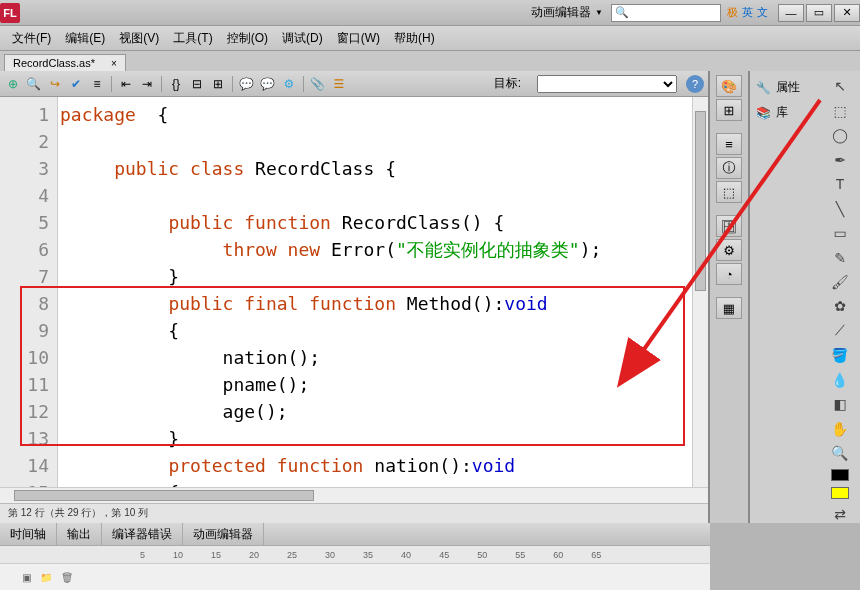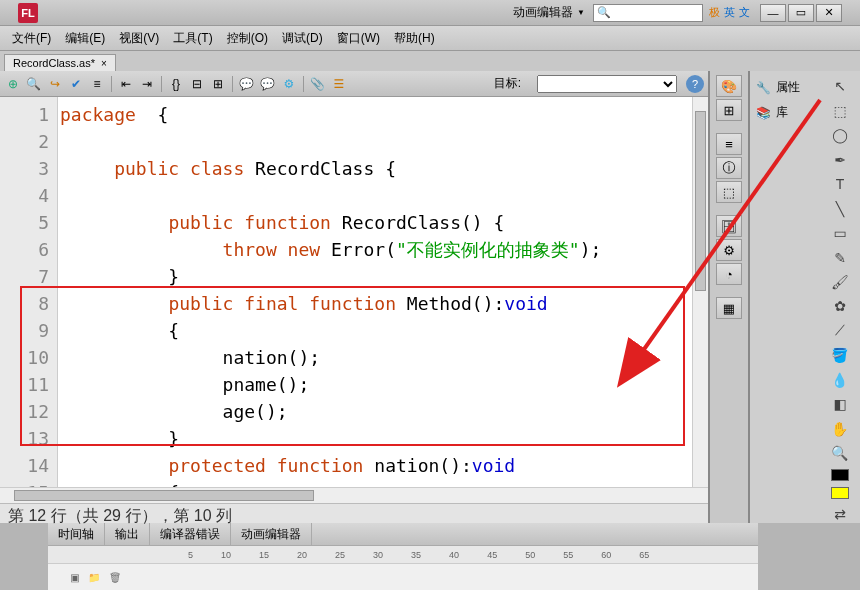--- a/index.html
+++ b/index.html
@@ -1,32 +1,32 @@
 <!DOCTYPE html>
 <html><head>
 <meta charset="utf-8">
 <style>
 * { margin: 0; padding: 0; box-sizing: border-box; }
 body { font-family: "Microsoft YaHei", sans-serif; font-size: 12px; background: #b5b5b5; width: 860px; height: 590px; overflow: hidden; position: relative; }
-.titlebar { height: 26px; background: linear-gradient(#cfcfcf, #b8b8b8); display: flex; align-items: center; padding: 0 18px; border-bottom: 1px solid #999; }
+.titlebar { height: 26px; background: linear-gradient(#cfcfcf, #b8b8b8); display: flex; align-items: center; padding: 0 0; border-bottom: 1px solid #999; }
 .app-icon { width: 20px; height: 20px; background: #c41e3a; color: #fff; font-weight: bold; display: flex; align-items: center; justify-content: center; border-radius: 2px; font-size: 11px; }
 .title-drop { margin-left: auto; display: flex; align-items: center; gap: 2px; }
 .title-drop .lbl { font-size: 12px; }
 .drop-arrow { font-size: 8px; margin-left: 2px; }
 .search-title { width: 110px; height: 18px; background: #fff; border: 1px solid #888; margin-left: 8px; display: flex; align-items: center; padding: 0 3px; }
 .search-title .mag { font-size: 11px; }
 .lang-box { margin-left: 6px; display: flex; align-items: center; gap: 4px; font-size: 11px; }
 .lang-box .eng { color: #0066cc; }
 .lang-box .chi { color: #0066cc; }
 .win-btns { display: flex; margin-left: 8px; }
 .win-btn { width: 26px; height: 18px; border: 1px solid #888; background: linear-gradient(#eee,#ccc); display: flex; align-items: center; justify-content: center; font-size: 11px; margin-left: 2px; cursor: pointer; }
 .menubar { height: 14px; background: linear-gradient(#d8d8d8, #c5c5c5); display: flex; align-items: center; padding: 12px 6px; gap: 2px; border-bottom: 1px solid #999; }
 .menu-item { padding: 2px 6px; cursor: pointer; }
 .tabbar { height: 20px; background: #c8c8c8; display: flex; align-items: flex-end; padding-left: 4px; }
-.file-tab { background: #e8e8e8; border: 1px solid #999; border-bottom: none; padding: 2px 8px; font-size: 11px; display: flex; align-items: center; gap: 6px; cursor: pointer; }
+.file-tab { background: #e8e8e8; border: 1px solid #999; border-bottom: none; padding: 2px 8px; font-size: 11px; display: flex; align-items: center; gap: 16px; cursor: pointer; }
 .file-tab .close { font-size: 10px; cursor: pointer; }
 .main-row { display: flex; height: 452px; }
 .editor-panel { width: 710px; display: flex; flex-direction: column; background: #ccc; border-right: 2px solid #888; }
 .toolbar { height: 26px; background: linear-gradient(#d8d8d8,#c0c0c0); display: flex; align-items: center; padding: 0 4px; gap: 3px; border-bottom: 1px solid #999; }
 .tb-btn { width: 18px; height: 18px; display: flex; align-items: center; justify-content: center; cursor: pointer; border-radius: 2px; font-size: 12px; }
 .tb-sep { width: 1px; height: 16px; background: #999; margin: 0 2px; }
 .target { margin-left: auto; display: flex; align-items: center; gap: 16px; font-size: 12px; }
 .target select { width: 140px; height: 18px; font-size: 11px; }
 .help-btn { width: 18px; height: 18px; border-radius: 50%; background: #5a8fc7; color: #fff; display: flex; align-items: center; justify-content: center; font-size: 11px; margin-left: 6px; cursor: pointer; }
 .code-area { flex: 1; display: flex; background: #fff; overflow: hidden; position: relative; }
@@ -34,36 +34,36 @@
 .code { flex: 1; font-family: Consolas, monospace; font-size: 18px; line-height: 27px; padding: 4px 0 0 2px; color: #000; white-space: pre; overflow: hidden; }
 .kw { color: #c2410c; }
 .type { color: #0000cc; }
 .str { color: #009900; }
 .scrollbar-v { position: absolute; right: 0; top: 0; bottom: 0; width: 16px; background: #eee; border-left: 1px solid #ccc; }
 .scrollbar-v .thumb { position: absolute; top: 14px; left: 2px; right: 2px; height: 180px; background: #c4c4c4; border: 1px solid #999; }
 .scrollbar-h { height: 16px; background: #eee; border-top: 1px solid #ccc; position: relative; }
 .scrollbar-h .thumb { position: absolute; left: 14px; top: 2px; bottom: 2px; width: 300px; background: #c4c4c4; border: 1px solid #999; }
 .highlight-box { position: absolute; border: 2px solid #e02020; pointer-events: none; }
 .arrow-svg { position: absolute; pointer-events: none; }
-.status { height: 20px; background: #e4e4e4; border-top: 1px solid #bbb; font-size: 16px; padding: 2px 8px; color: #333; }
+.status { height: 20px; background: #e4e4e4; border-top: 1px solid #bbb; font-size: 10px; padding: 2px 8px; color: #333; }
 .bottom-tabs { height: 22px; background: linear-gradient(#d8d8d8,#c0c0c0); display: flex; align-items: center; }
 .btab { padding: 3px 10px; border-right: 1px solid #aaa; font-size: 12px; cursor: pointer; }
 .timeline-ruler { height: 18px; background: #e8e8e8; display: flex; align-items: center; font-size: 9px; color: #666; padding-left: 140px; gap: 28px; border-top: 1px solid #aaa; }
 .timeline-track { height: 28px; background: #f0f0f0; border-top: 1px solid #ccc; display: flex; align-items: center; padding-left: 20px; gap: 6px; }
 .tl-icon { width: 14px; height: 14px; display: flex; align-items: center; justify-content: center; font-size: 10px; color: #666; }
 .right-docks { width: 40px; background: #c8c8c8; display: flex; flex-direction: column; align-items: center; padding-top: 4px; gap: 2px; border-right: 2px solid #888; }
 .dock-btn { width: 26px; height: 22px; background: linear-gradient(#e0e0e0,#c8c8c8); border: 1px solid #999; display: flex; align-items: center; justify-content: center; cursor: pointer; font-size: 13px; }
 .dock-sep { height: 8px; }
 .props-col { width: 70px; background: #cfcfcf; padding-top: 4px; }
 .prop-row { display: flex; align-items: center; gap: 4px; padding: 4px 6px; cursor: pointer; font-size: 12px; }
 .prop-row .ico { width: 16px; height: 14px; display: flex; align-items: center; justify-content: center; }
 .tools-col { width: 40px; background: #cfcfcf; display: flex; flex-direction: column; align-items: center; padding-top: 6px; gap: 6px; }
 .tool-btn { width: 22px; height: 22px; display: flex; align-items: center; justify-content: center; cursor: pointer; font-size: 14px; color: #444; border-radius: 2px; }
 .color-sw { width: 18px; height: 14px; border: 1px solid #666; }
-.bottom-left { width: 710px; margin-left: 48px; }
+.bottom-left { width: 710px; }
 </style>
 </head>
 <body>
 
 <div class="titlebar">
   <div class="app-icon">FL</div>
   <div class="title-drop">
     <span class="lbl">动画编辑器</span>
       <span class="drop-arrow">▼</span>
   </div>

